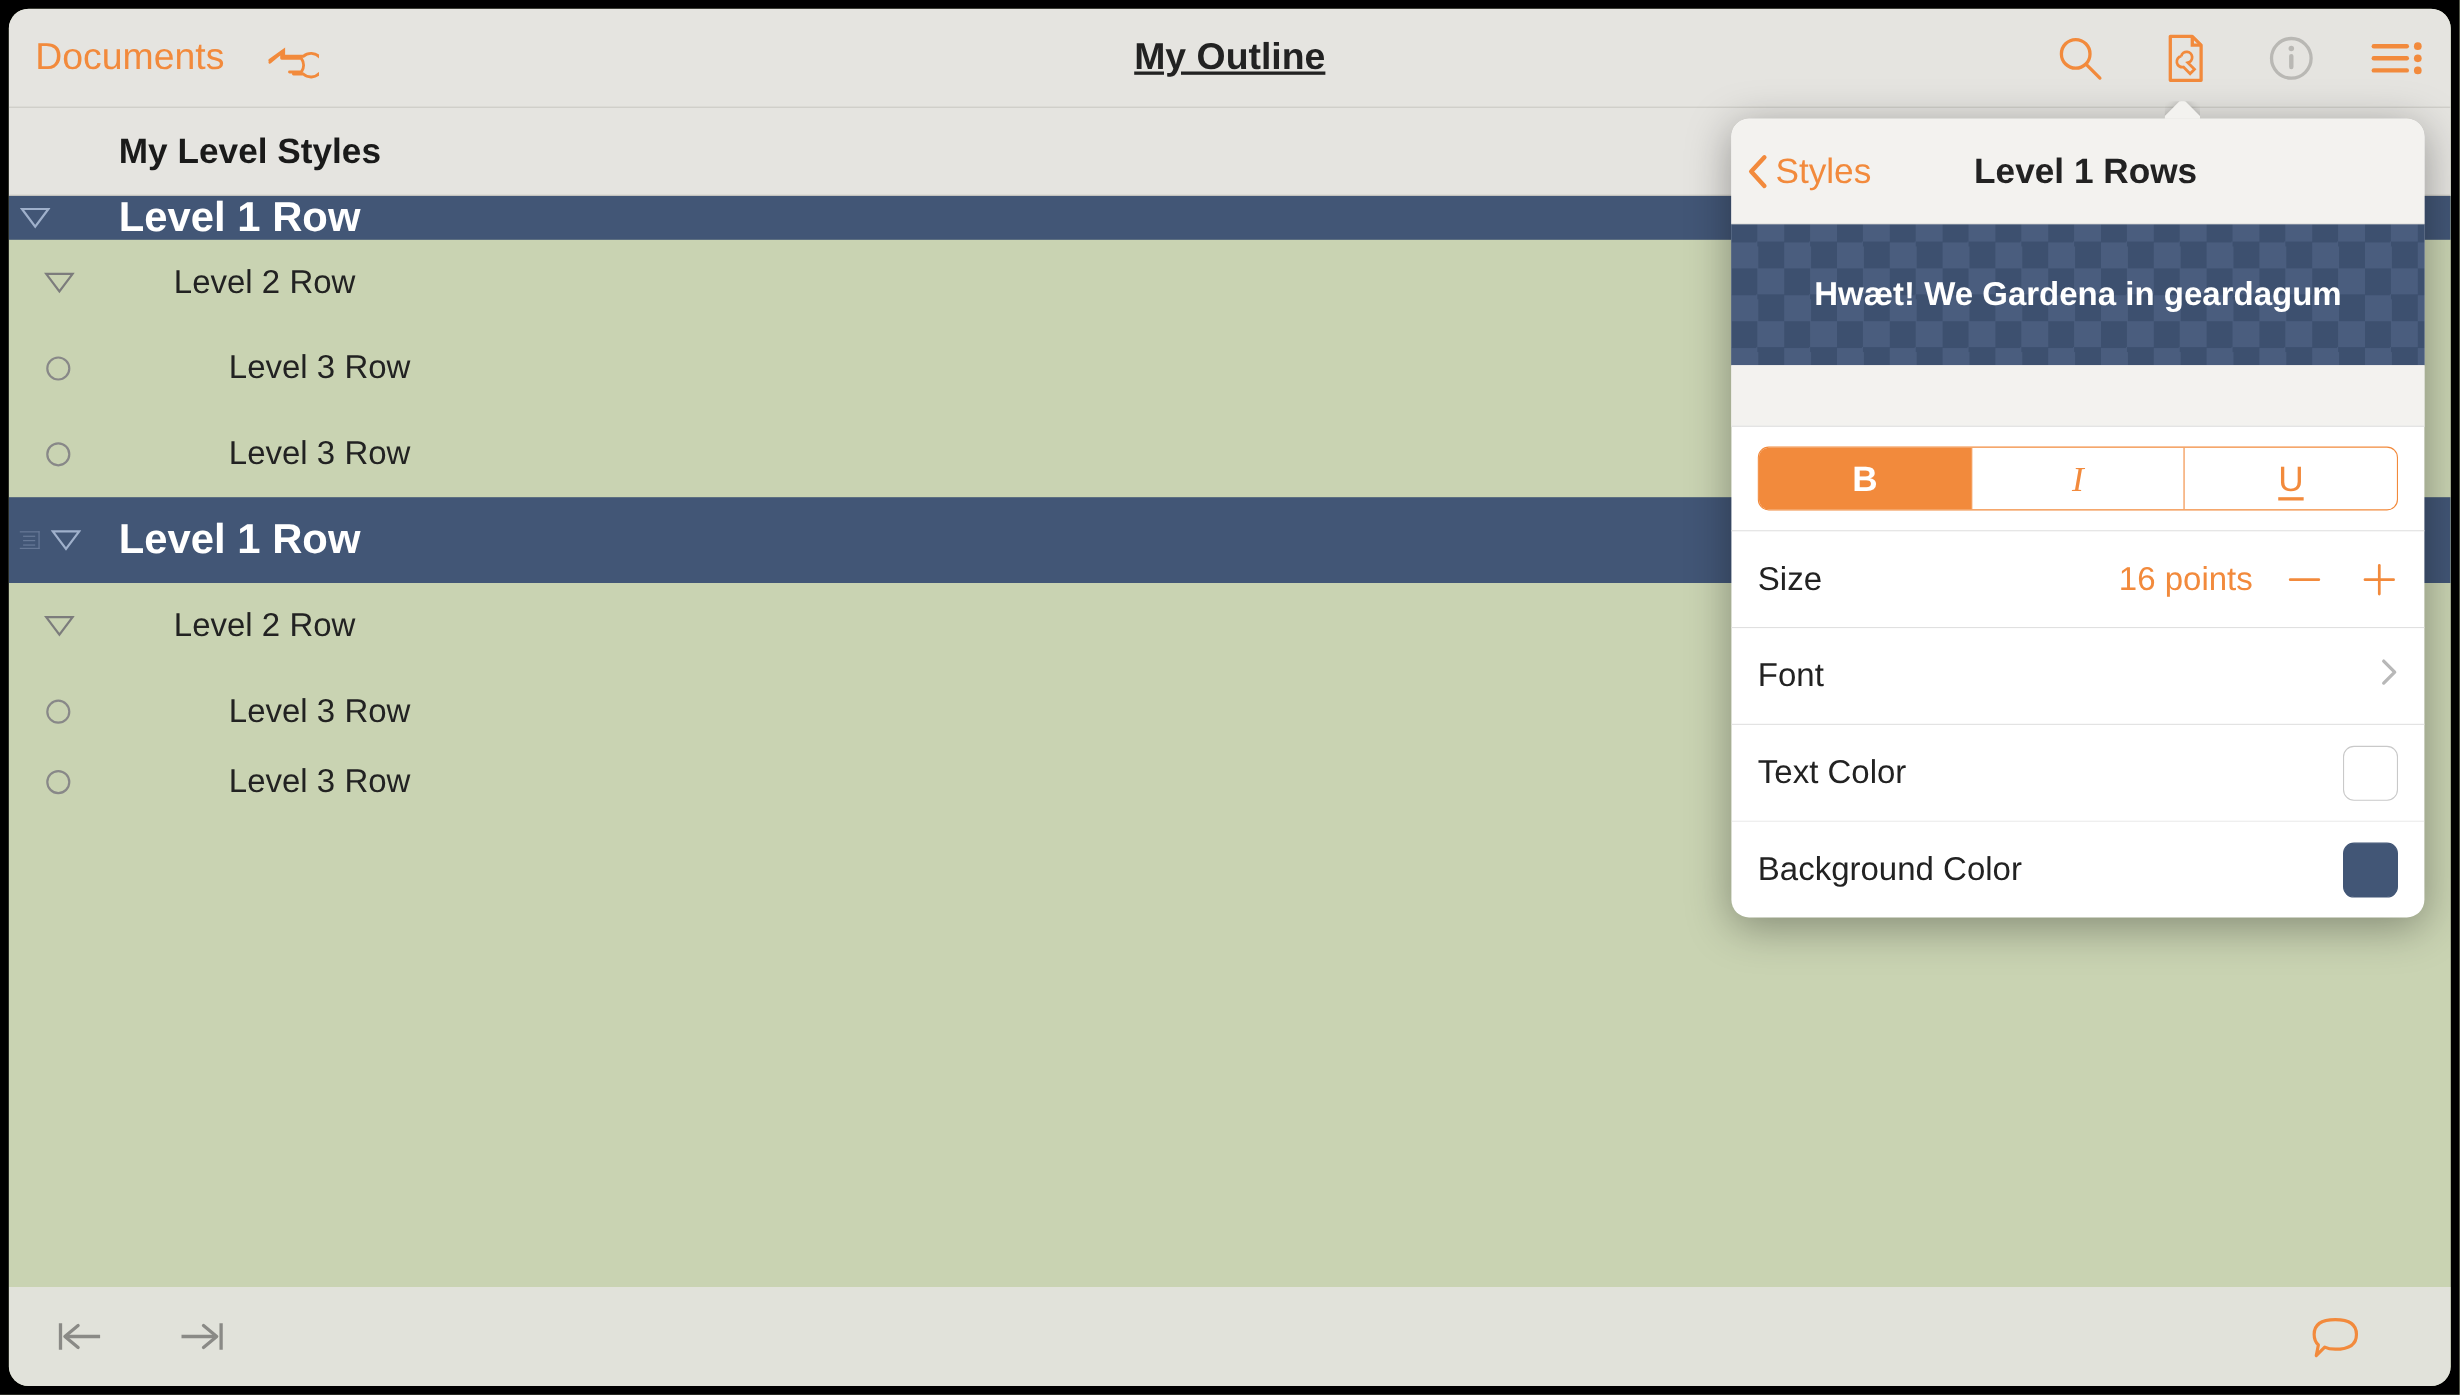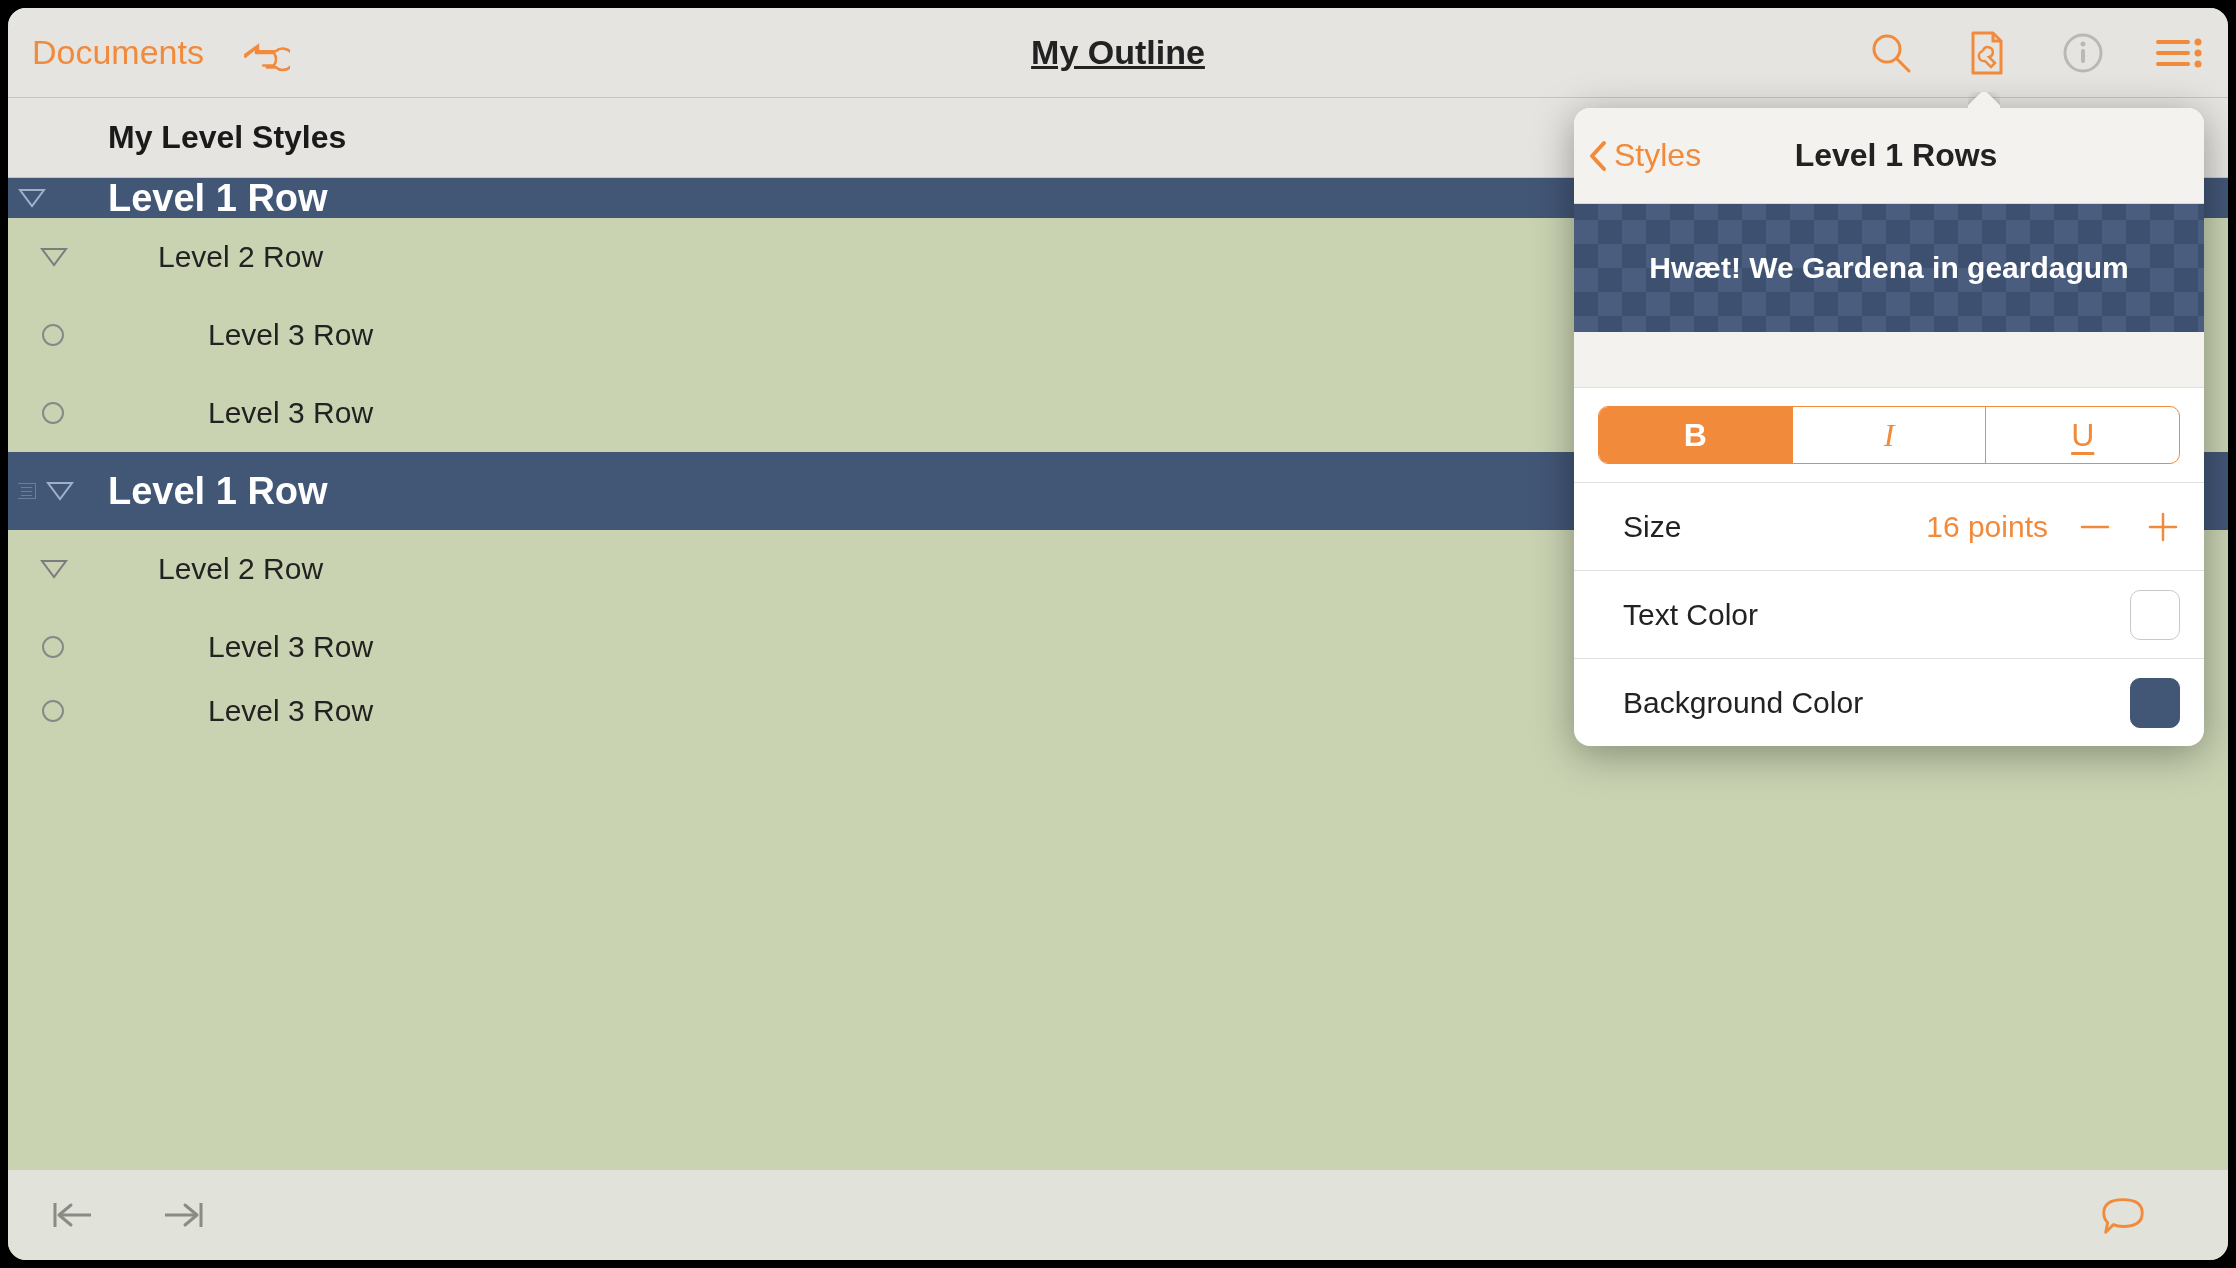--- a/index.html
+++ b/index.html
@@ -137,21 +137,21 @@
   }
   .seg div.active { background:var(--accent); color:#fff; }
   .seg div + div { border-left:1.5px solid var(--accent); }
   .seg .b { font-weight:800; }
   .seg .i { font-style:italic; font-family: Georgia, 'Times New Roman', serif;}
   .seg .u { text-decoration: underline; text-underline-offset:6px;}
   .poprow {
     display:flex; align-items:center; height:88px; padding:0 24px;
     border-top:1px solid var(--sep); font-size:30px; color:#222;
   }
-  .poprow .lbl { flex:1;margin-left:25px;}
+  .poprow .lbl { flex:1;}
   .poprow .val { color:var(--accent); font-size:30px;}
   .stepper { display:flex; align-items:center; gap:34px; margin-left:30px;}
   .stepper svg { display:block;}
   .chev { color:#b8b8b8; }
   .swatch {
     width:50px; height:50px; border-radius:10px; border:1.5px solid #c9c9c9;
   }
   .swatch.bg { background:var(--level1-bg); border-color:var(--level1-bg);}
   .poprow.last { border-bottom-left-radius:16px; border-bottom-right-radius:16px;}
 
@@ -333,20 +333,28 @@
         </span>
         <span>
           <svg width="34" height="34" viewBox="0 0 34 34">
               <line x1="4" y1="17" x2="30" y2="17" stroke="#f28a3c" stroke-width="2.5" stroke-linecap="round"></line>
               <line x1="17" y1="4" x2="17" y2="30" stroke="#f28a3c" stroke-width="2.5" stroke-linecap="round"></line>
             </svg>
         </span>
       </div>
     </div>
 
+    <div class="poprow">
+      <div class="lbl">Font</div>
+      <span class="chev">
+        <svg width="16" height="28" viewBox="0 0 16 28">
+            <path d="M3 4 L13 14 L3 24" fill="none" stroke="#b8b8b8" stroke-width="3" stroke-linecap="round" stroke-linejoin="round"></path>
+          </svg>
+      </span>
+    </div>
 
     <div class="poprow">
       <div class="lbl">Text Color</div>
       <div class="swatch" title="#ffffff"></div>
     </div>
 
     <div class="poprow last">
       <div class="lbl">Background Color</div>
       <div class="swatch bg" title="#425676"></div>
     </div>

